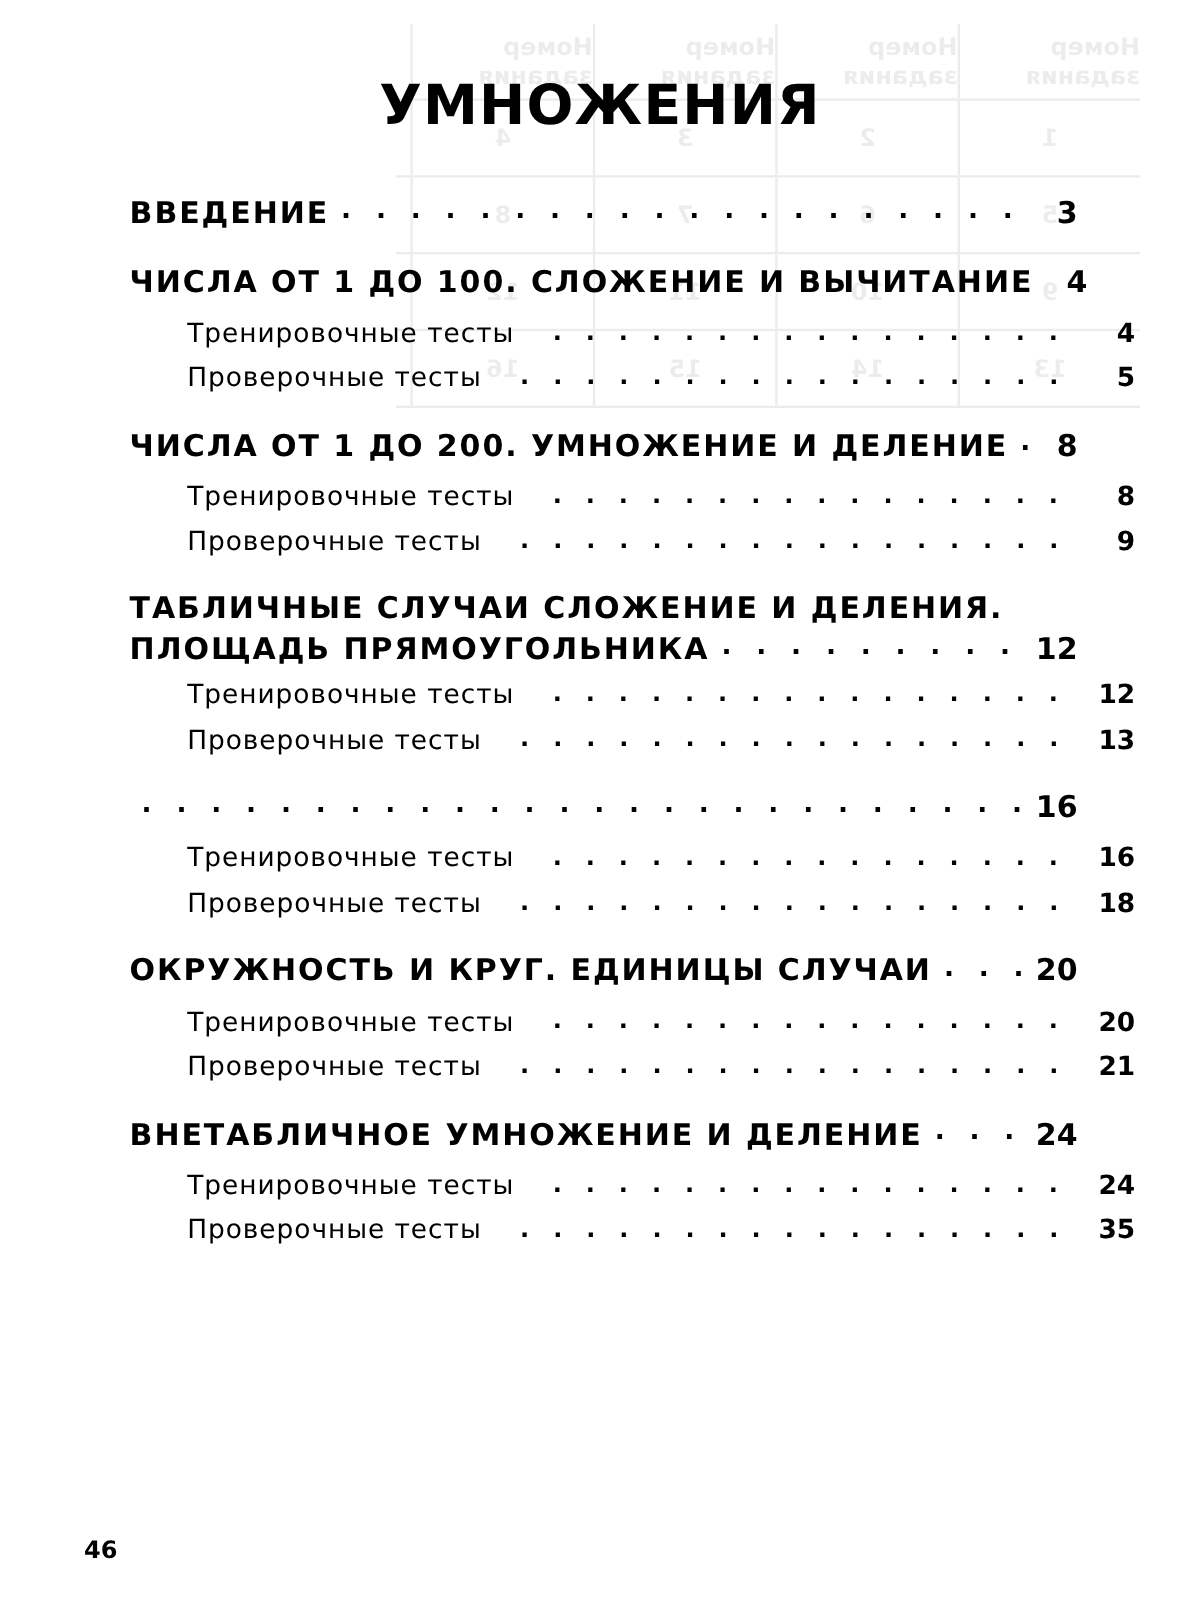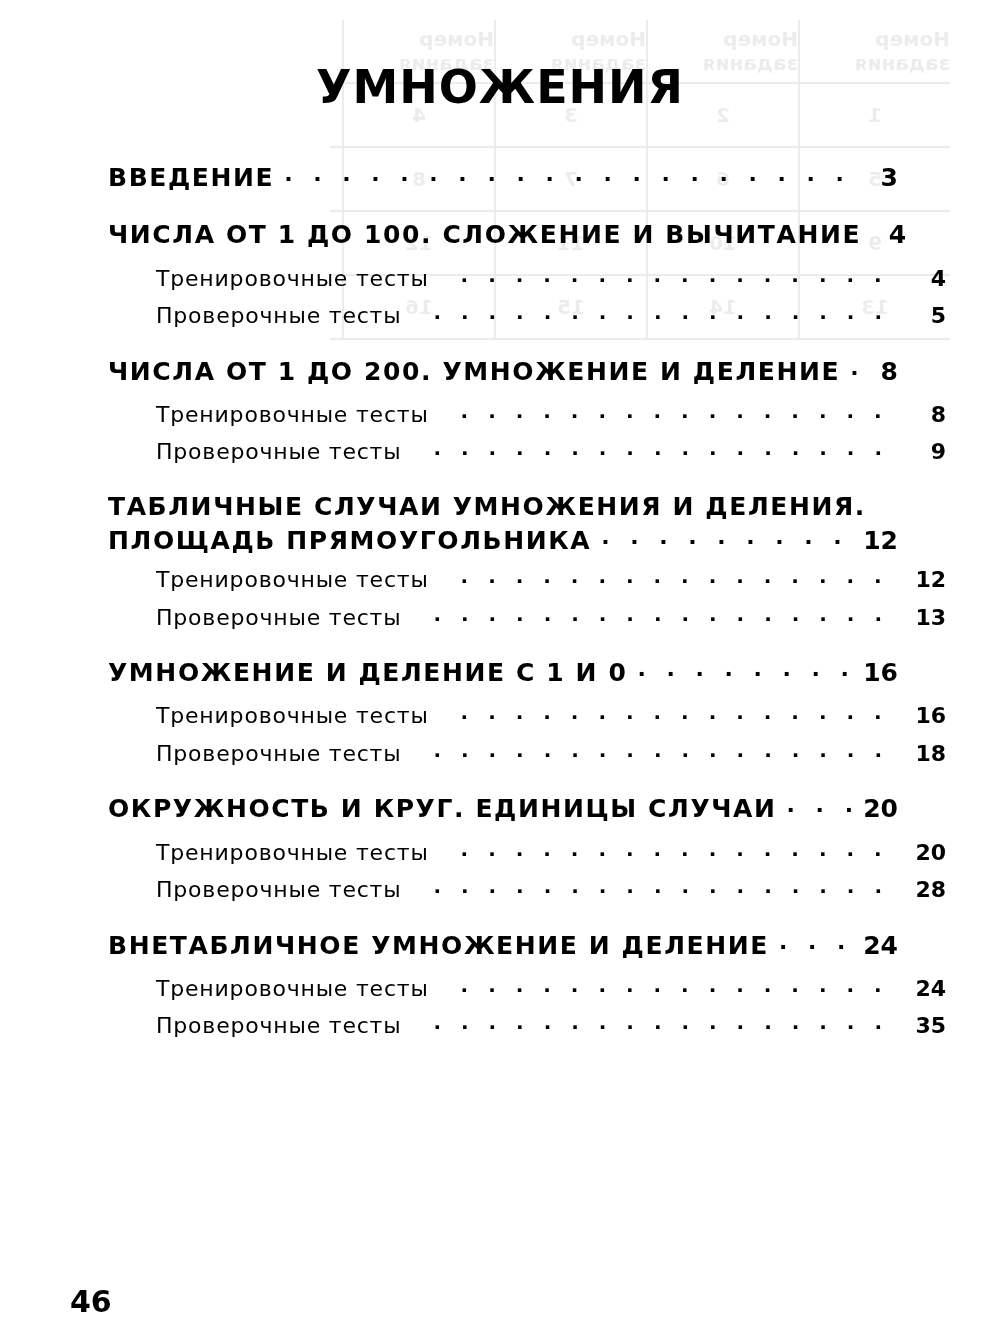--- a/index.html
+++ b/index.html
@@ -62,21 +62,21 @@
   .toc {
     margin: 0 62px 0 68px;
   }
 
   .group {
     margin-bottom: 26px;
   }
 
   .entry {
     display: flex;
-    align-items: flex-start;
+    align-items: center;
     width: 100%;
     line-height: 1.25;
   }
 
   .entry .label {
     white-space: pre;
     flex: 0 0 auto;
   }
 
   .entry .leader {
@@ -136,22 +136,22 @@
     font-size: 20px;
   }
 
   .chapter + .sub {
     margin-top: 14px;
   }
 
   .page-footer {
     position: absolute;
     left: 70px;
-    bottom: 22px;
-    font-size: 30px;
+    bottom: 38px;
+    font-size: 20px;
     font-weight: bold;
   }
 </style>
 </head>
 <body>
 
 <div class="page">
 
   <div class="bleed" aria-hidden="true">
     <div class="bleed-row">
@@ -229,42 +229,41 @@
       </div>
       <div class="entry sub">
         <span class="label">Проверочные тесты</span>
         <span class="leader">. . . . . . . . . . . . . . . . . . . . . . . . . . . . . . . . . . . . . . . . . . . . . . . . . . . . . . . . . . . . . . . . . . . . . . . . . . . . . . . .</span>
         <span class="page-num">9</span>
       </div>
     </div>
 
     <div class="group">
       <div class="chapter-multiline">
-        <div class="first-line">ТАБЛИЧНЫЕ СЛУЧАИ УМНОЖЕНИЯ И ДЕЛЕНИЯ.</div>
+        <div class="first-line">ТАБЛИЧНЫЕ СЛУЧАИ СЛОЖЕНИЕ И ДЕЛЕНИЯ.</div>
         <div class="entry chapter">
           <span class="label">ПЛОЩАДЬ ПРЯМОУГОЛЬНИКА</span>
           <span class="leader">. . . . . . . . . . . . . . . . . . . . . . . . . . . . . . . . . . . . . . . . . . . . . . . . . . . . . . . . . . . . . . . . . . . . . . . . . . . . . . . .</span>
           <span class="page-num">12</span>
         </div>
       </div>
       <div class="entry sub">
         <span class="label">Тренировочные тесты</span>
         <span class="leader">. . . . . . . . . . . . . . . . . . . . . . . . . . . . . . . . . . . . . . . . . . . . . . . . . . . . . . . . . . . . . . . . . . . . . . . . . . . . . . . .</span>
         <span class="page-num">12</span>
       </div>
       <div class="entry sub">
         <span class="label">Проверочные тесты</span>
         <span class="leader">. . . . . . . . . . . . . . . . . . . . . . . . . . . . . . . . . . . . . . . . . . . . . . . . . . . . . . . . . . . . . . . . . . . . . . . . . . . . . . . .</span>
         <span class="page-num">13</span>
       </div>
     </div>
 
     <div class="group">
       <div class="entry chapter">
-        <span class="label">УМНОЖЕНИЕ И ДЕЛЕНИЕ С 1 И 0</span>
         <span class="leader">. . . . . . . . . . . . . . . . . . . . . . . . . . . . . . . . . . . . . . . . . . . . . . . . . . . . . . . . . . . . . . . . . . . . . . . . . . . . . . . .</span>
         <span class="page-num">16</span>
       </div>
       <div class="entry sub">
         <span class="label">Тренировочные тесты</span>
         <span class="leader">. . . . . . . . . . . . . . . . . . . . . . . . . . . . . . . . . . . . . . . . . . . . . . . . . . . . . . . . . . . . . . . . . . . . . . . . . . . . . . . .</span>
         <span class="page-num">16</span>
       </div>
       <div class="entry sub">
         <span class="label">Проверочные тесты</span>
@@ -280,21 +279,21 @@
         <span class="page-num">20</span>
       </div>
       <div class="entry sub">
         <span class="label">Тренировочные тесты</span>
         <span class="leader">. . . . . . . . . . . . . . . . . . . . . . . . . . . . . . . . . . . . . . . . . . . . . . . . . . . . . . . . . . . . . . . . . . . . . . . . . . . . . . . .</span>
         <span class="page-num">20</span>
       </div>
       <div class="entry sub">
         <span class="label">Проверочные тесты</span>
         <span class="leader">. . . . . . . . . . . . . . . . . . . . . . . . . . . . . . . . . . . . . . . . . . . . . . . . . . . . . . . . . . . . . . . . . . . . . . . . . . . . . . . .</span>
-        <span class="page-num">28</span>
+        <span class="page-num">21</span>
       </div>
     </div>
 
     <div class="group">
       <div class="entry chapter">
         <span class="label">ВНЕТАБЛИЧНОЕ УМНОЖЕНИЕ И ДЕЛЕНИЕ</span>
         <span class="leader">. . . . . . . . . . . . . . . . . . . . . . . . . . . . . . . . . . . . . . . . . . . . . . . . . . . . . . . . . . . . . . . . . . . . . . . . . . . . . . . .</span>
         <span class="page-num">24</span>
       </div>
       <div class="entry sub">

